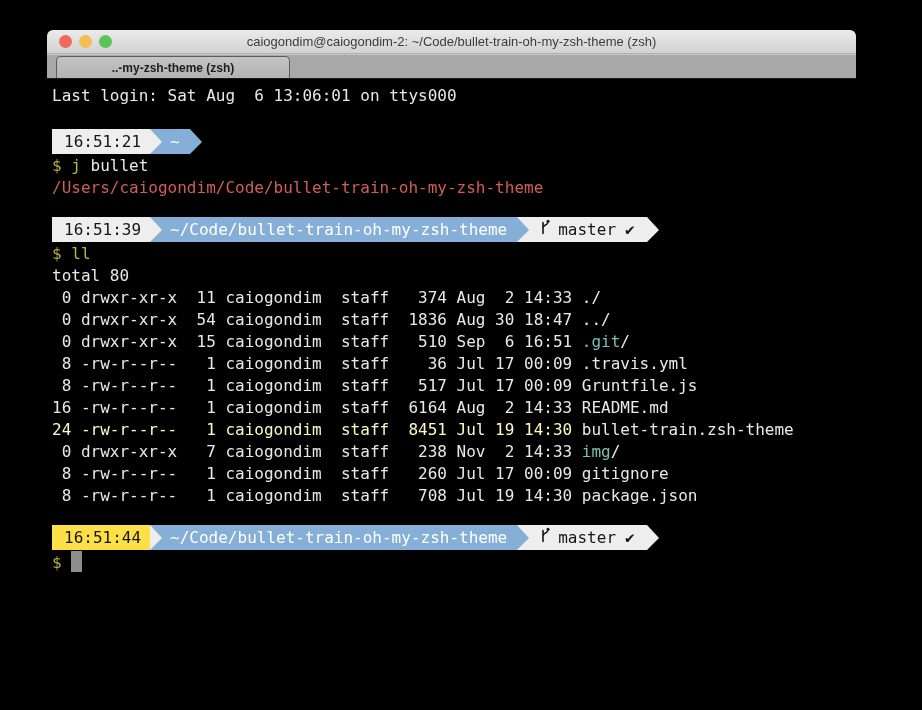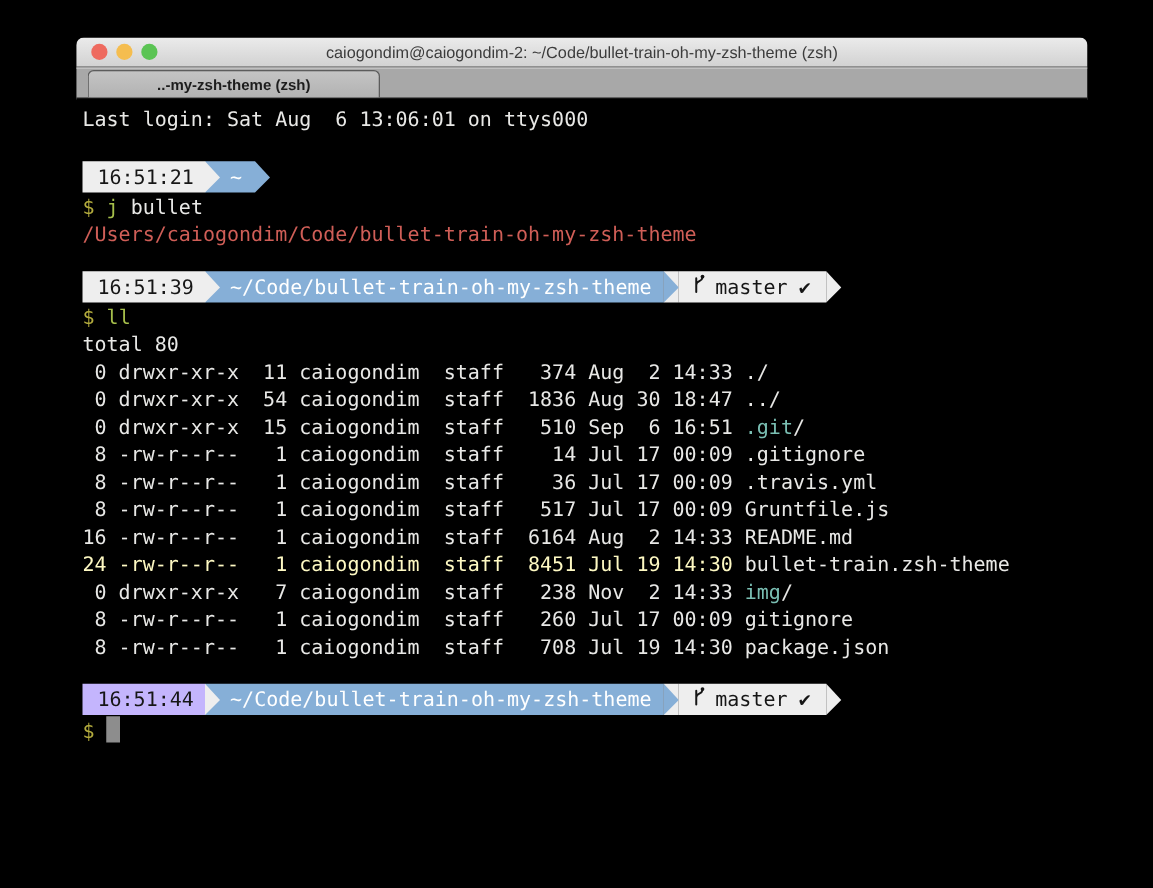--- a/index.html
+++ b/index.html
@@ -1,16 +1,16 @@
 <!DOCTYPE html>
 <html><head>
 <meta charset="utf-8">
 <style>
   html,body{margin:0;padding:0;background:#000;width:922px;height:710px;overflow:hidden;}
-  .window{position:absolute;left:61px;top:30px;width:809px;bottom:0;
+  .window{position:absolute;left:47px;top:30px;width:809px;bottom:0;
           border-radius:6px 6px 0 0;overflow:hidden;background:#000;
           box-shadow:0 10px 40px rgba(0,0,0,0.9);}
   .titlebar{height:23px;background:linear-gradient(#ebebeb,#d2d2d2);
             border-bottom:1px solid #aeaeae;position:relative;
             display:flex;align-items:center;justify-content:center;
             font-family:"Liberation Sans",sans-serif;font-size:13px;color:#3c3c3c;}
   .traffic{position:absolute;left:12px;top:0;height:100%;display:flex;align-items:center;gap:7px;}
   .tl{width:13px;height:13px;border-radius:50%;display:inline-block;}
   .tabbar{height:23px;background:#a8a8a8;border-top:1px solid #c8c8c8;
           border-bottom:2px solid #1a1a1a;position:relative;
@@ -70,31 +70,30 @@
               <path d="M4 3.5 V14.5 M4 9 C4 5.5 8.5 6.5 8.8 3.5" fill="none" stroke="#161616" stroke-width="1.6" stroke-linecap="round"></path>
               <circle cx="9" cy="2.2" r="1.5" fill="#161616"></circle>
             </svg></span><span>master</span><span class="check">✔</span></span>
         <span class="arr" style="border-left: 12px solid rgb(238, 238, 238); background: transparent;"></span>
       </div>
       <div class="tline"><span style="color: rgb(179, 171, 61);">$</span><span style="color: rgb(232, 232, 230);"> </span><span style="color: rgb(166, 191, 75);">ll</span></div>
       <div class="tline"><span style="color: rgb(232, 232, 230);">total 80</span></div>
       <div class="tline"><span style="color: rgb(232, 232, 230);"> 0 drwxr-xr-x  11 caiogondim  staff   374 Aug  2 14:33 </span><span style="color: rgb(232, 232, 230);">./</span></div>
       <div class="tline"><span style="color: rgb(232, 232, 230);"> 0 drwxr-xr-x  54 caiogondim  staff  1836 Aug 30 18:47 </span><span style="color: rgb(232, 232, 230);">../</span></div>
       <div class="tline"><span style="color: rgb(232, 232, 230);"> 0 drwxr-xr-x  15 caiogondim  staff   510 Sep  6 16:51 </span><span style="color: rgb(122, 191, 179);">.git</span><span style="color: rgb(232, 232, 230);">/</span></div>
-      <div class="tline"><span style="color: rgb(232, 232, 230);"> 8 -rw-r--r--   1 caiogondim  staff    14 Jul 17 00:09 </span><span style="color: rgb(232, 232, 230);">.gitignore</span></div>
       <div class="tline"><span style="color: rgb(232, 232, 230);"> 8 -rw-r--r--   1 caiogondim  staff    36 Jul 17 00:09 </span><span style="color: rgb(232, 232, 230);">.travis.yml</span></div>
       <div class="tline"><span style="color: rgb(232, 232, 230);"> 8 -rw-r--r--   1 caiogondim  staff   517 Jul 17 00:09 </span><span style="color: rgb(232, 232, 230);">Gruntfile.js</span></div>
       <div class="tline"><span style="color: rgb(232, 232, 230);">16 -rw-r--r--   1 caiogondim  staff  6164 Aug  2 14:33 </span><span style="color: rgb(232, 232, 230);">README.md</span></div>
       <div class="tline"><span style="color: #fef9c3;">24 -rw-r--r--   1 caiogondim  staff  8451 Jul 19 14:30 </span><span style="color: rgb(232, 232, 230);">bullet-train.zsh-theme</span></div>
       <div class="tline"><span style="color: rgb(232, 232, 230);"> 0 drwxr-xr-x   7 caiogondim  staff   238 Nov  2 14:33 </span><span style="color: rgb(122, 191, 179);">img</span><span style="color: rgb(232, 232, 230);">/</span></div>
       <div class="tline"><span style="color: rgb(232, 232, 230);"> 8 -rw-r--r--   1 caiogondim  staff   260 Jul 17 00:09 </span><span style="color: rgb(232, 232, 230);">gitignore</span></div>
       <div class="tline"><span style="color: rgb(232, 232, 230);"> 8 -rw-r--r--   1 caiogondim  staff   708 Jul 19 14:30 </span><span style="color: rgb(232, 232, 230);">package.json</span></div>
       <div style="height: 16px;"></div>
       <div class="prompt-line">
-        <span class="seg" style="background: #c4b5fd; color: rgb(22, 22, 22); padding: 0px 9px 0px 12px;">16:51:44</span>
+        <span class="seg" style="background: #fde047; color: rgb(22, 22, 22); padding: 0px 9px 0px 12px;">16:51:44</span>
         <span class="arr" style="border-left: 12px solid rgb(238, 238, 238); background: rgb(134, 175, 215);"></span>
         <span class="seg" style="background: rgb(134, 175, 215); color: rgb(255, 255, 255); padding: 0px 10px 0px 8px;">~/Code/bullet-train-oh-my-zsh-theme</span>
         <span class="arr" style="border-left: 12px solid rgb(134, 175, 215); background: rgb(238, 238, 238);"></span>
         <span class="seg" style="background: rgb(238, 238, 238); color: rgb(22, 22, 22); padding: 0px 12px 0px 10px;"><span class="git-icon"><svg width="12" height="16" viewBox="0 0 12 16">
               <path d="M4 3.5 V14.5 M4 9 C4 5.5 8.5 6.5 8.8 3.5" fill="none" stroke="#161616" stroke-width="1.6" stroke-linecap="round"></path>
               <circle cx="9" cy="2.2" r="1.5" fill="#161616"></circle>
             </svg></span><span>master</span><span class="check">✔</span></span>
         <span class="arr" style="border-left: 12px solid rgb(238, 238, 238); background: transparent;"></span>
       </div>
       <div class="tline"><span style="color: rgb(179, 171, 61);">$</span><span style="color: rgb(232, 232, 230);"> </span><span class="cursor" style="background: rgb(141, 141, 141);"></span></div>

